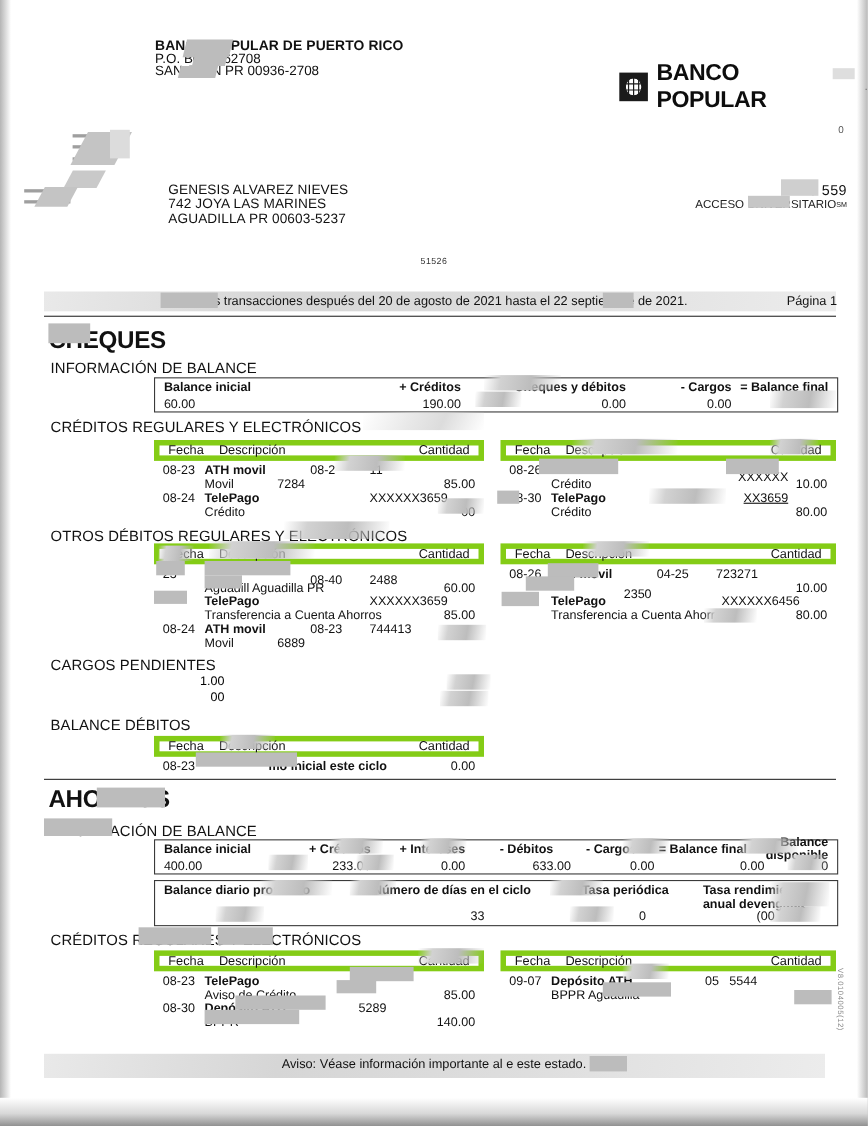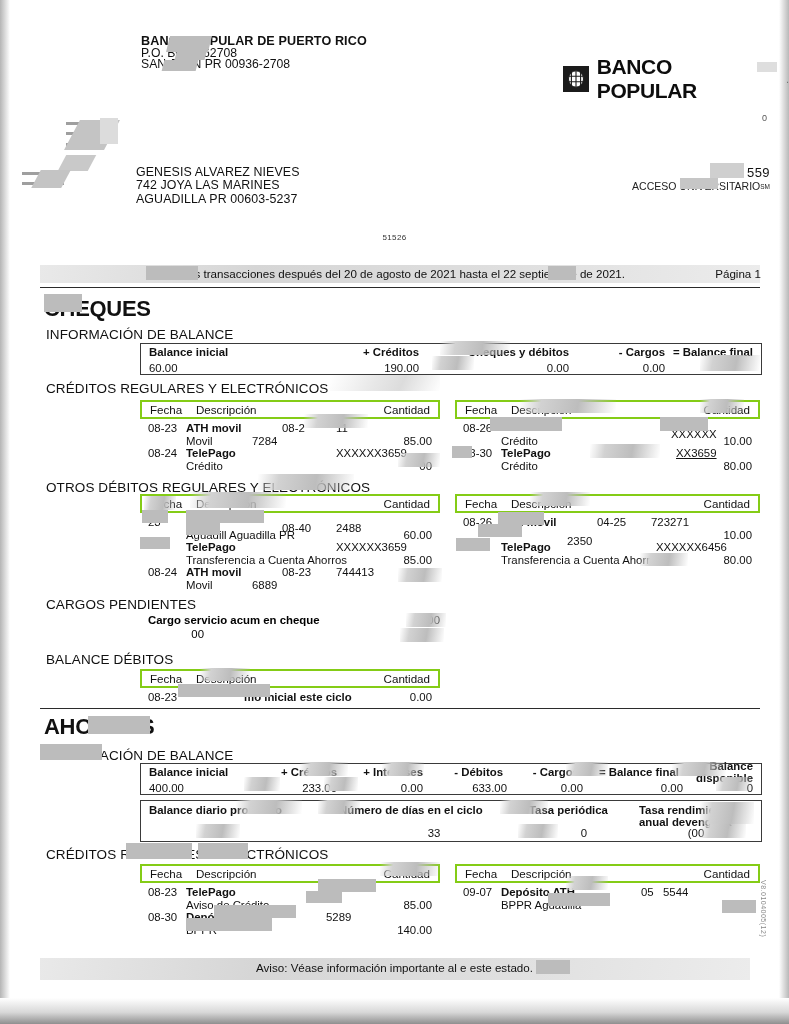--- a/index.html
+++ b/index.html
@@ -51,21 +51,21 @@
   }
   .logo-mark svg { display: block; }
   .logo-text {
     font-size: 21px; font-weight: bold; letter-spacing: -0.4px; color: #0d0d0d;
   }
   .logo-dot { font-size: 11px; color: #777; margin-left: 2px; }
 
   .zero-mark { left: 762px; top: 113px; font-size: 9px; color: #555; }
 
   .customer {
-    left: 136px; top: 166px;
+    left: 153px; top: 166px;
     font-size: 12.4px; line-height: 13.4px; color: #111;
     letter-spacing: .1px;
   }
   .acct-num {
     left: 600px; top: 165px; width: 170px; text-align: right;
     font-size: 13px; color: #111; letter-spacing: .4px;
   }
   .acct-type {
     left: 560px; top: 180px; width: 210px; text-align: right;
     font-size: 10.5px; color: #222;
@@ -101,21 +101,21 @@
   .bal-tbl { border: 1px solid #3a3a3a; }
   .bal-row {
     display: flex; padding: 0 8px; box-sizing: border-box;
   }
   .bal-row.head { font-weight: bold; font-size: 11.4px; height: 16px; align-items: center; }
   .bal-row.vals { font-size: 11.4px; height: 15px; align-items: center; }
   .bal-cell { font-size: 11.4px; color: #111; }
 
   
   .txn-hdr {
-    border: 2px solid #84cc16;
+    border: 5px solid #84cc16;
     height: 19px;
     display: flex; align-items: center;
     box-sizing: border-box;
     font-size: 11.6px; color: #111;
   }
   .txn-hdr .c-fecha { width: 46px; padding-left: 8px; }
   .txn-hdr .c-desc { flex: 1; }
   .txn-hdr .c-cant { width: 62px; text-align: right; padding-right: 8px; }
 
   .txn-row { position: relative; font-size: 11.4px; color: #111; }
@@ -465,21 +465,20 @@
   </div>
   <div class="smudge soft" style="left:530px; top:492px; width:60px; height:14px;"></div>
   <div class="smudge hard" style="left:498px; top:512px; width:46px; height:13px;"></div>
   <div class="smudge hard" style="left:478px; top:524px; width:44px; height:13px;"></div>
   <div class="smudge hard" style="left:456px; top:538px; width:34px; height:13px;"></div>
   <div class="smudge soft" style="left:640px; top:553px; width:48px; height:13px;"></div>
 
   <div class="abs sec-head" style="left:46px; top:597px;">CARGOS PENDIENTES</div>
   <div class="abs" style="left:140px; top:614px; width:300px;">
     <div class="charge-line" style="height:14px;">
-      <div class="lbl bold">Cargo servicio acum en cheque</div>
       <div class="amt">1.00</div>
     </div>
     <div class="charge-line" style="height:14px;">
       <div class="amt">00</div>
     </div>
   </div>
   <div class="smudge soft" style="left:406px; top:613px; width:40px; height:14px;"></div>
   <div class="smudge soft" style="left:400px; top:628px; width:44px; height:14px;"></div>
 
   <div class="abs sec-head" style="left:46px; top:652px;">BALANCE DÉBITOS</div>
@@ -515,21 +514,21 @@
       <div class="bal-cell" style="width:86px; text-align:right;">+ Intereses</div>
       <div class="bal-cell" style="width:80px; text-align:right;">- Débitos</div>
       <div class="bal-cell" style="width:76px; text-align:right;">- Cargos</div>
       <div class="bal-cell" style="width:100px; text-align:right;">= Balance final</div>
       <div class="bal-cell" style="flex:1; text-align:right;">Balance disponible</div>
     </div>
     <div class="bal-row vals">
       <div class="bal-cell" style="width:104px;">400.00</div>
       <div class="bal-cell" style="width:84px; text-align:right;">233.00</div>
       <div class="bal-cell" style="width:86px; text-align:right;">0.00</div>
-      <div class="bal-cell" style="width:84px; text-align:right;">633.00</div>
+      <div class="bal-cell" style="width:96px; text-align:right;">633.00</div>
       <div class="bal-cell" style="width:76px; text-align:right;">0.00</div>
       <div class="bal-cell" style="width:100px; text-align:right;">0.00</div>
       <div class="bal-cell" style="flex:1; text-align:right;">0</div>
     </div>
   </div>
   <div class="smudge soft" style="left:300px; top:762px; width:48px; height:14px;"></div>
   <div class="smudge soft" style="left:382px; top:762px; width:42px; height:14px;"></div>
   <div class="smudge soft" style="left:566px; top:762px; width:42px; height:14px;"></div>
   <div class="smudge soft" style="left:672px; top:762px; width:54px; height:14px;"></div>
   <div class="smudge soft" style="left:244px; top:777px; width:36px; height:14px;"></div>

